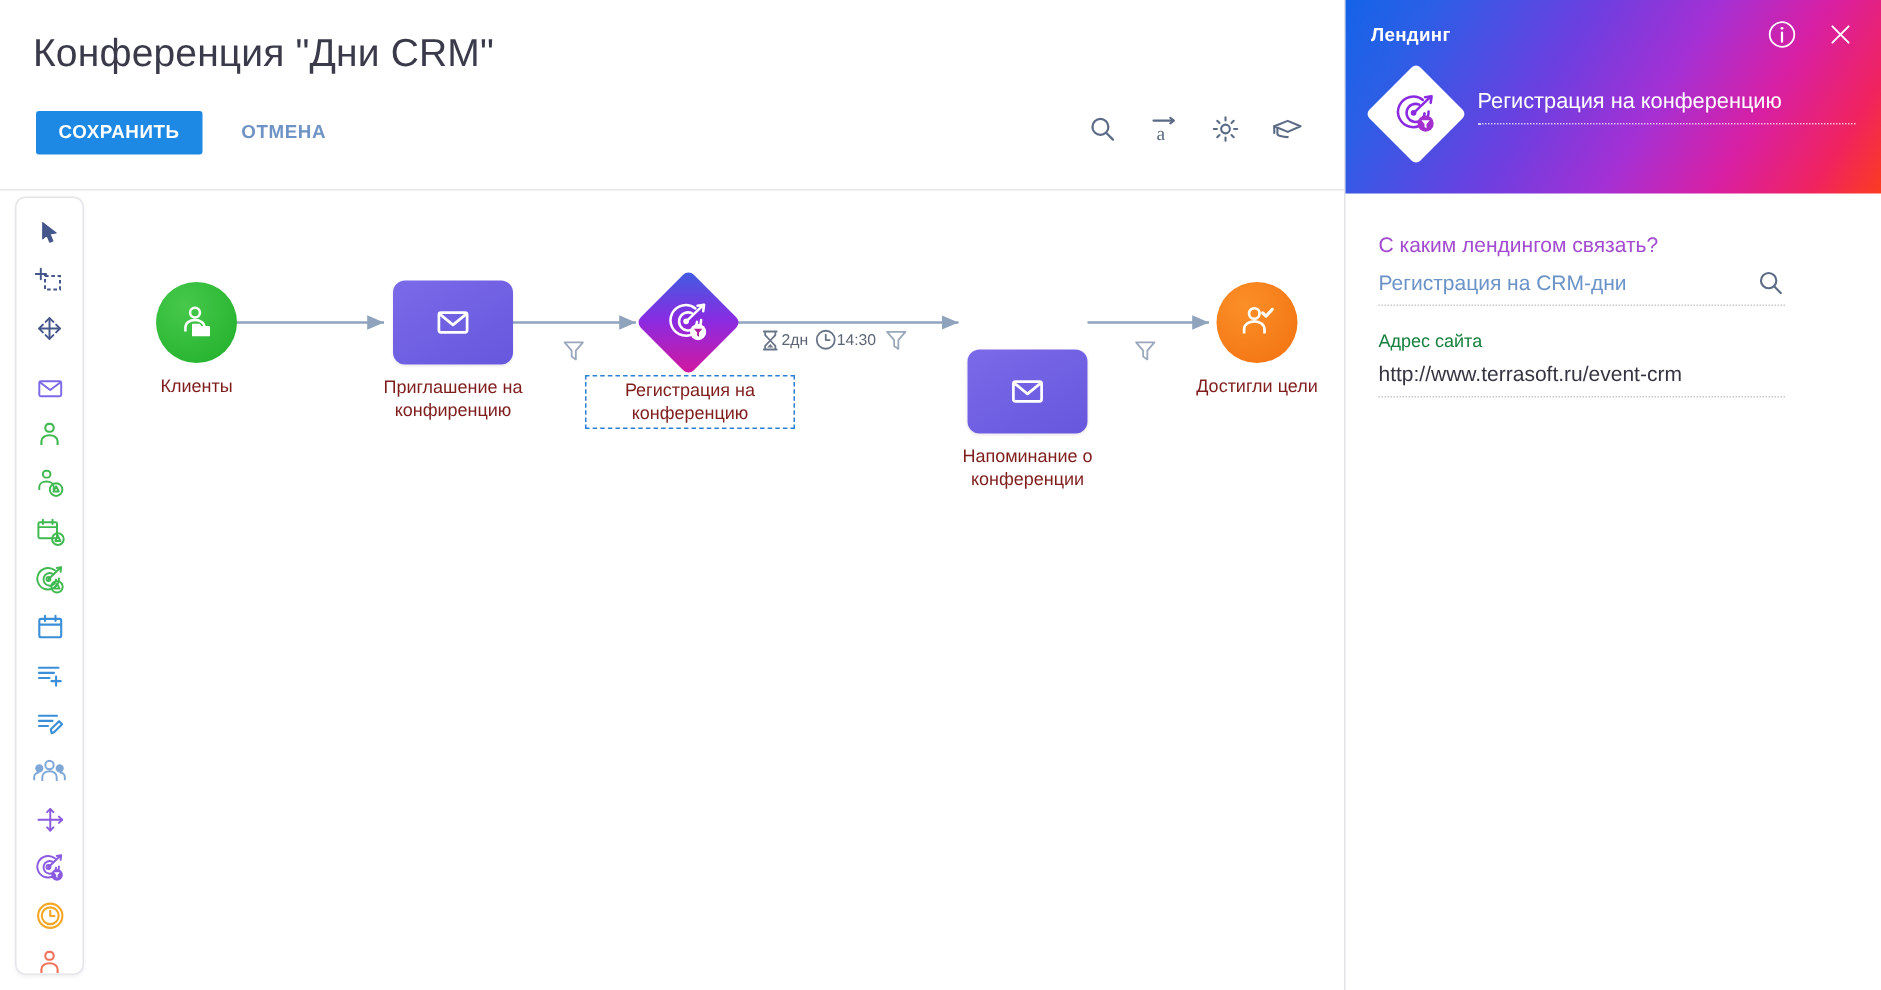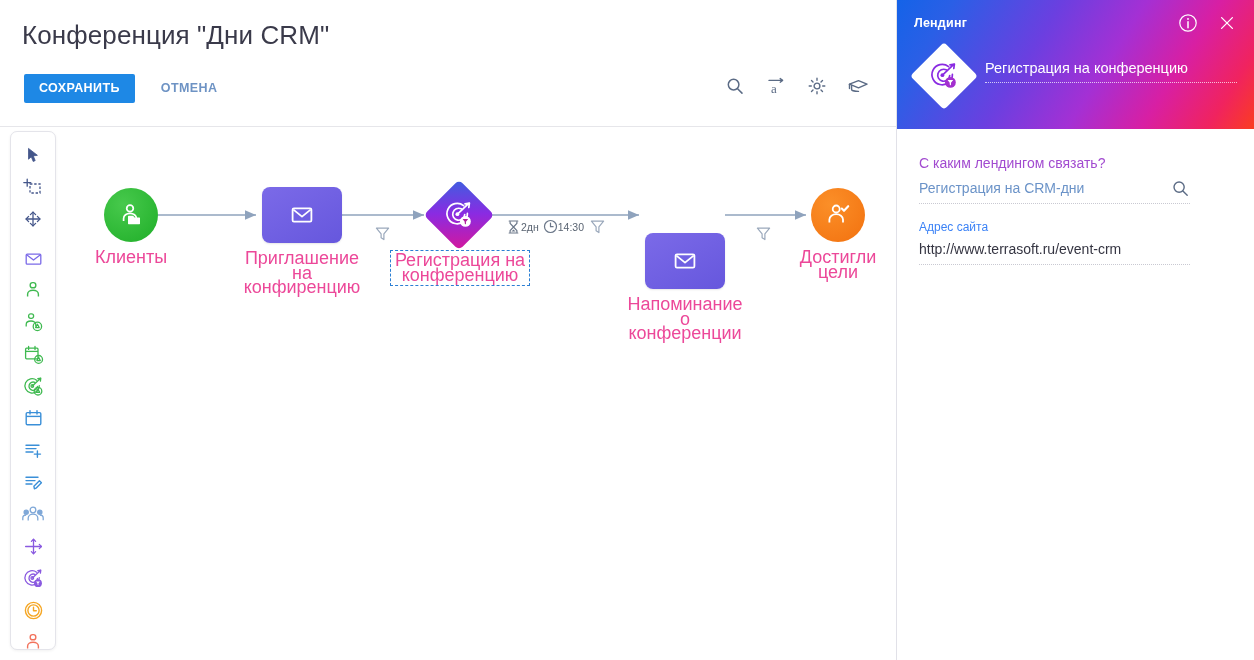--- a/index.html
+++ b/index.html
@@ -63,21 +63,21 @@
     display: flex; align-items: center; justify-content: center;
     cursor: pointer; flex: 0 0 auto;
   }
   .pal-sep { width: 26px; height: 1px; background: #dcdce4; margin: 4px 0 3px 0; }
 
   
   #canvas { position: absolute; left: 0; top: 127px; width: 896px; height: 533px; }
   .node { position: absolute; }
   .node-label {
     position: absolute; text-align: center;
-    font-size: 18px; color: #ec4899; line-height: 14.5px;
+    font-size: 12px; color: #7f1d1d; line-height: 14.5px;
     white-space: pre-line;
   }
   .circle-node {
     width: 54px; height: 54px; border-radius: 50%;
     display: flex; align-items: center; justify-content: center;
   }
   .rect-node {
     width: 80px; height: 56px; border-radius: 8px;
     display: flex; align-items: center; justify-content: center;
     background: linear-gradient(150deg,#7b6ae8 0%,#6657dd 100%);
@@ -130,21 +130,21 @@
   }
   #head-element-name {
     position: absolute; left: 88px; top: 60px; width: 252px;
     color: #ffffff; font-size: 14.5px; font-weight: 400;
     padding-bottom: 6px;
     border-bottom: 1px dotted rgba(255,255,255,0.72);
     cursor: text;
   }
   #panel-body { position: relative; padding: 26px 18px 0 22px; }
   .field { margin-bottom: 16px; }
-  .field-label { font-size: 12px; color: #3b82f6; margin-bottom: 7px; }
+  .field-label { font-size: 12px; color: #15803d; margin-bottom: 7px; }
   .field-label.accent { color: #a24bd0; font-size: 14px; margin-bottom: 9px; }
   .field-value {
     font-size: 14px; color: #353542; padding-bottom: 7px;
     border-bottom: 1px dotted #c9c9d2; cursor: text;
     min-height: 20px;
   }
   .field-value.link { color: #6b93c8; }
   .field-row { position: relative; }
   .field-search-icon { position: absolute; right: 0; top: -1px; cursor: pointer; }
 </style>

